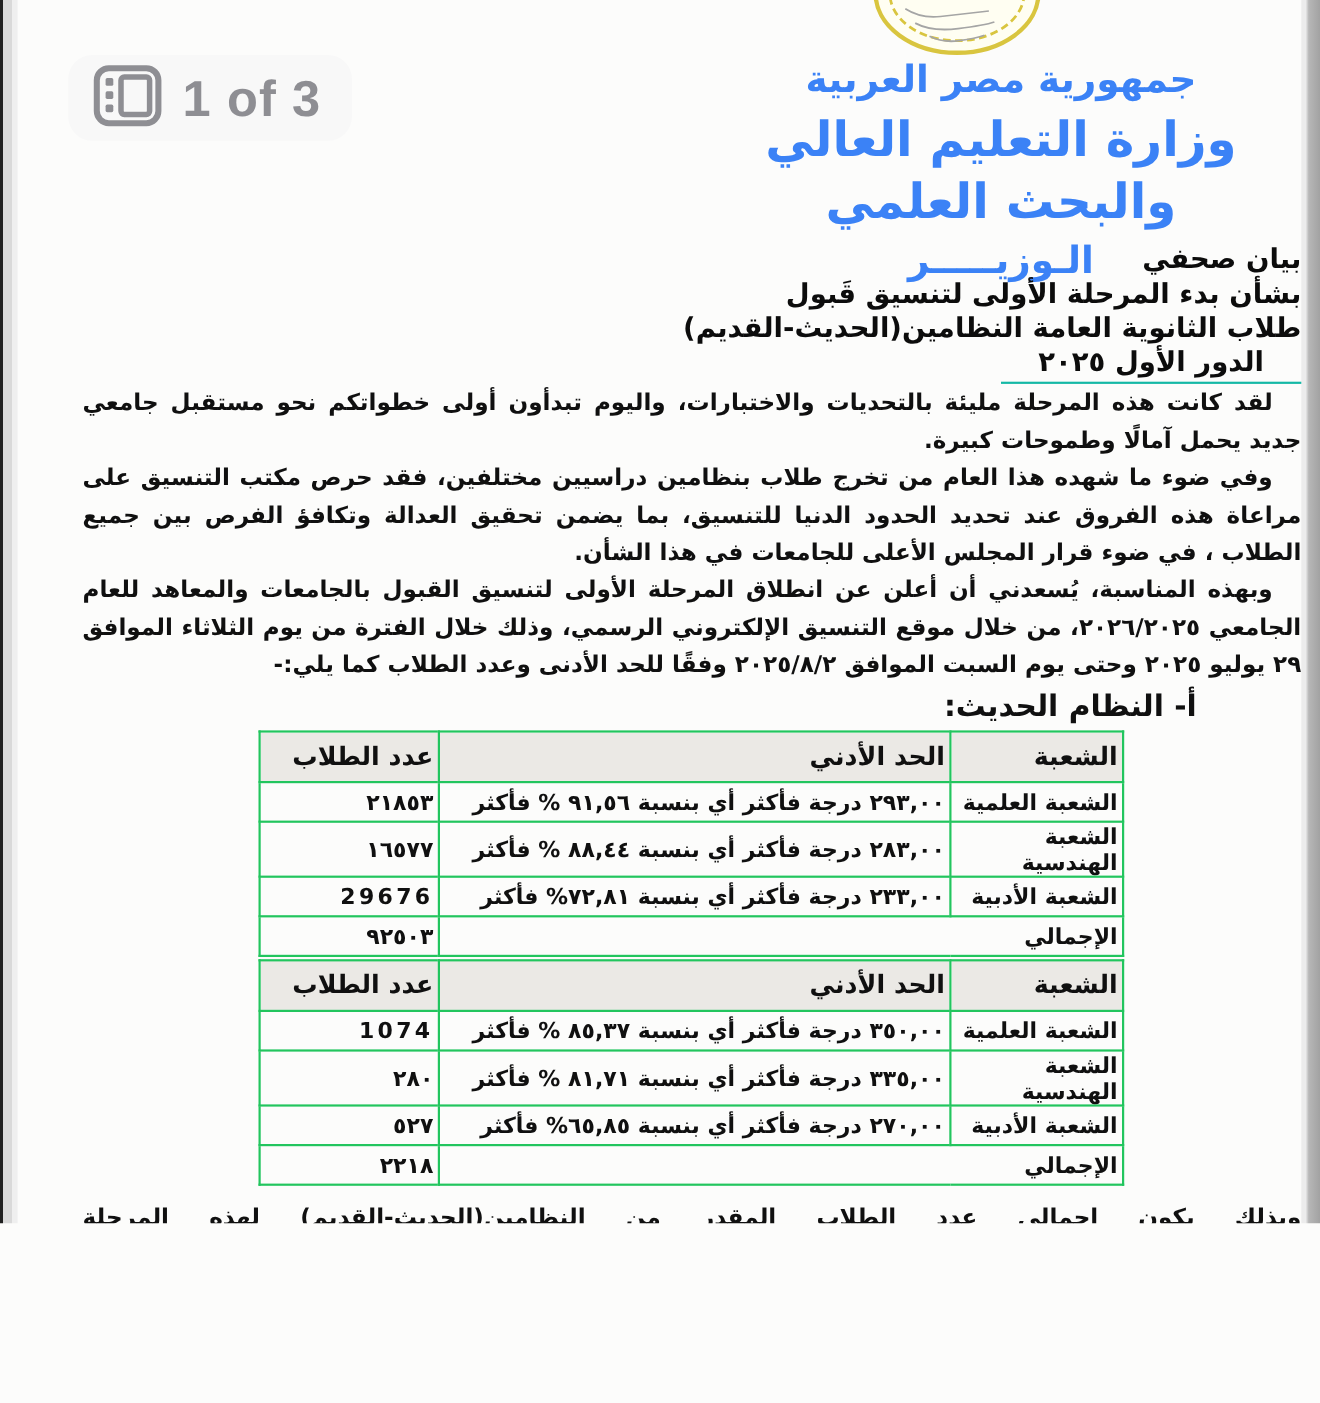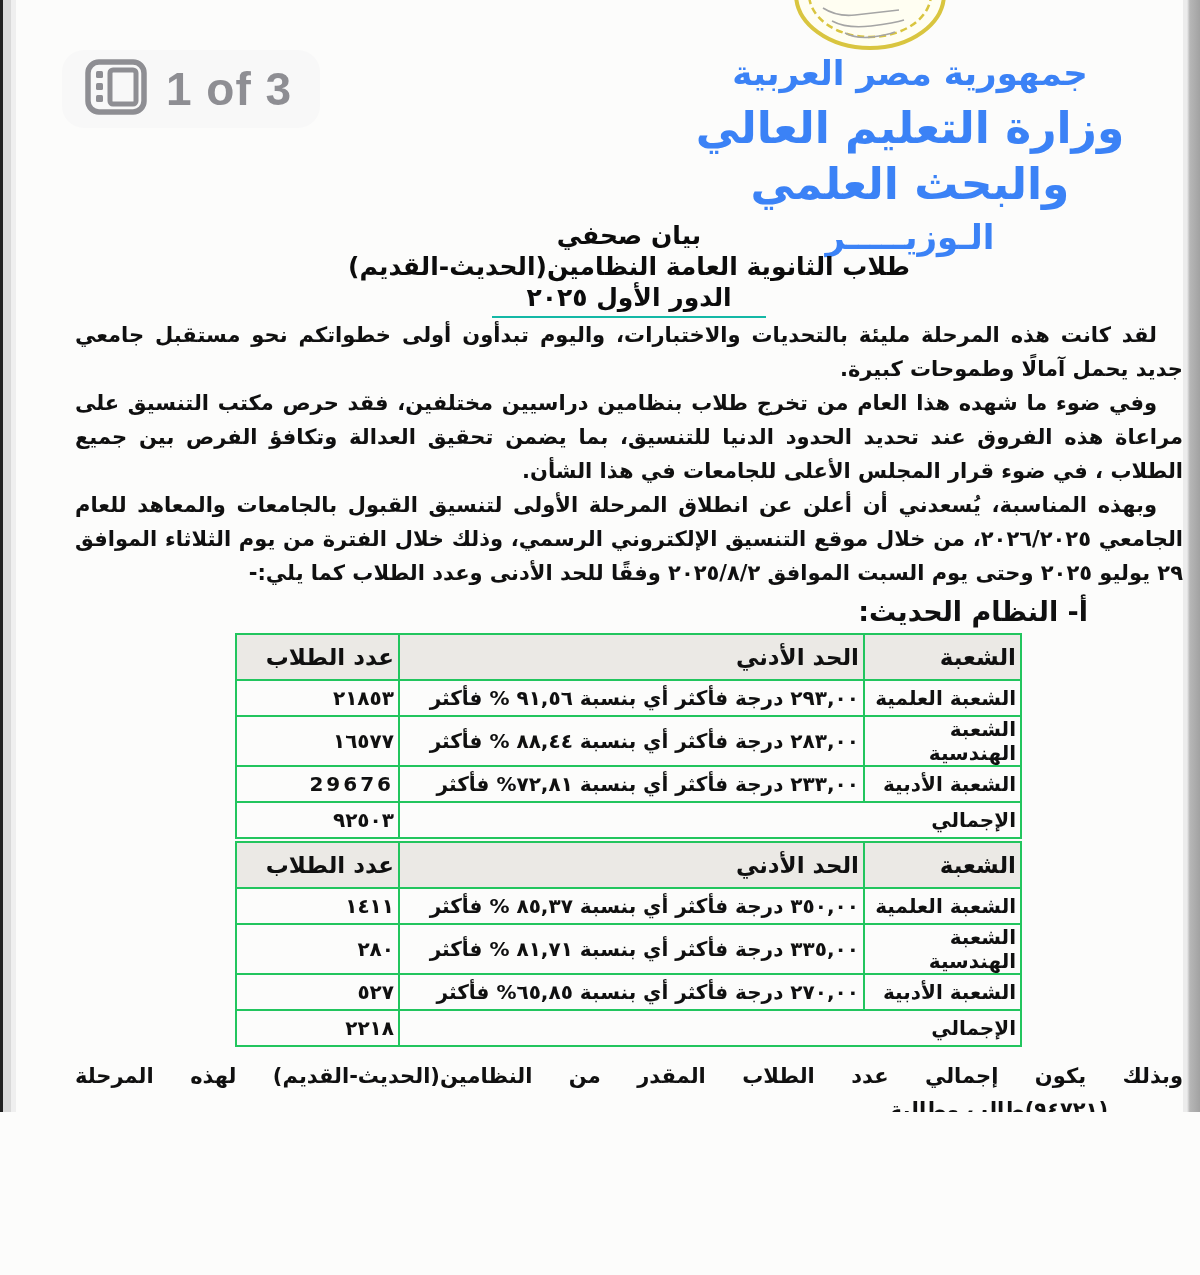--- a/index.html
+++ b/index.html
@@ -21,21 +21,21 @@
     font-size:46px;font-weight:700;color:#8e8e93;letter-spacing:1px;}
   
   .emblem{position:absolute;left:785px;top:-12px;}
   .letterhead{position:absolute;left:640px;top:46px;width:540px;text-align:center;
     color:#3b82f6;font-weight:700;direction:rtl;}
   .lh1{font-size:34px;line-height:54px;}
   .lh2{font-size:44px;line-height:56px;}
   .lh3{font-size:34px;line-height:50px;letter-spacing:2px;}
   
   .doc-content{position:absolute;left:75px;top:220px;width:1108px;direction:rtl;color:#101010;}
-  .title-block{text-align:center;font-weight:700;font-size:25px;line-height:31px;color:#0c0c0c;}
+  .title-block{text-align:right;font-weight:700;font-size:25px;line-height:31px;color:#0c0c0c;}
   .title-underline{display:inline-block;border-bottom:2px solid #14b8a6;padding:0 34px 3px 34px;}
   .para{margin:0;font-size:21px;font-weight:700;line-height:34px;
     text-align:justify;text-indent:26px;}
   .para.first{margin-top:4px;}
   .sec-heading{font-size:27px;font-weight:700;margin:6px 95px 6px 0;}
   .sec-heading.b{margin-top:10px;}
   table.minima{border-collapse:collapse;width:785px;margin:2px 161px 0 0;table-layout:fixed;}
   table.minima th,table.minima td{border:2px solid #22c55e;text-align:right;
     font-weight:700;padding:0 4px;overflow:hidden;}
   table.minima th{height:44px;background:#ebe9e5;font-size:23px;}
@@ -83,20 +83,21 @@
 
   <div class="letterhead" dir="rtl">
     <div class="lh1">جمهورية مصر العربية</div>
     <div class="lh2">وزارة التعليم العالي والبحث العلمي</div>
     <div class="lh3">الـوزيـــــر</div>
   </div>
 
   <div class="doc-content">
     <div class="title-block">
       <div>بيان صحفي</div>
+      <div>بشأن بدء المرحلة الأولى لتنسيق قَبول</div>
       <div>طلاب الثانوية العامة النظامين(الحديث-القديم)</div>
       <div><span class="title-underline">الدور الأول ٢٠٢٥</span></div>
     </div>
 
     <p class="para">لقد كانت هذه المرحلة مليئة بالتحديات والاختبارات، واليوم تبدأون أولى خطواتكم نحو مستقبل جامعي جديد يحمل آمالًا وطموحات كبيرة.</p>
     <p class="para">وفي ضوء ما شهده هذا العام من تخرج طلاب بنظامين دراسيين مختلفين، فقد حرص مكتب التنسيق على مراعاة هذه الفروق عند تحديد الحدود الدنيا للتنسيق، بما يضمن تحقيق العدالة وتكافؤ الفرص بين جميع الطلاب ، في ضوء قرار المجلس الأعلى للجامعات في هذا الشأن.</p>
     <p class="para">وبهذه المناسبة، يُسعدني أن أعلن عن انطلاق المرحلة الأولى لتنسيق القبول بالجامعات والمعاهد للعام الجامعي ٢٠٢٦/٢٠٢٥، من خلال موقع التنسيق الإلكتروني الرسمي، وذلك خلال الفترة من يوم الثلاثاء الموافق ٢٩ يوليو ٢٠٢٥ وحتى يوم السبت الموافق ٢٠٢٥/٨/٢ وفقًا للحد الأدنى وعدد الطلاب كما يلي:-</p>
 
     <div class="sec-heading">أ- النظام الحديث:</div>
 
@@ -143,21 +144,21 @@
         </colgroup>
       <tbody>
           <tr>
         <th>الشعبة</th>
         <th>الحد الأدني</th>
         <th>عدد الطلاب</th>
       </tr>
       <tr>
         <td>الشعبة العلمية</td>
         <td>٣٥٠,٠٠ درجة فأكثر أي بنسبة ٨٥,٣٧ % فأكثر</td>
-        <td class="students-cell">١٤١١</td>
+        <td class="students-cell">1074</td>
       </tr>
       <tr>
         <td>الشعبة الهندسية</td>
         <td>٣٣٥,٠٠ درجة فأكثر أي بنسبة ٨١,٧١ % فأكثر</td>
         <td class="students-cell">٢٨٠</td>
       </tr>
       <tr>
         <td>الشعبة الأدبية</td>
         <td>٢٧٠,٠٠ درجة فأكثر أي بنسبة ٦٥,٨٥% فأكثر</td>
         <td class="students-cell">٥٢٧</td>

